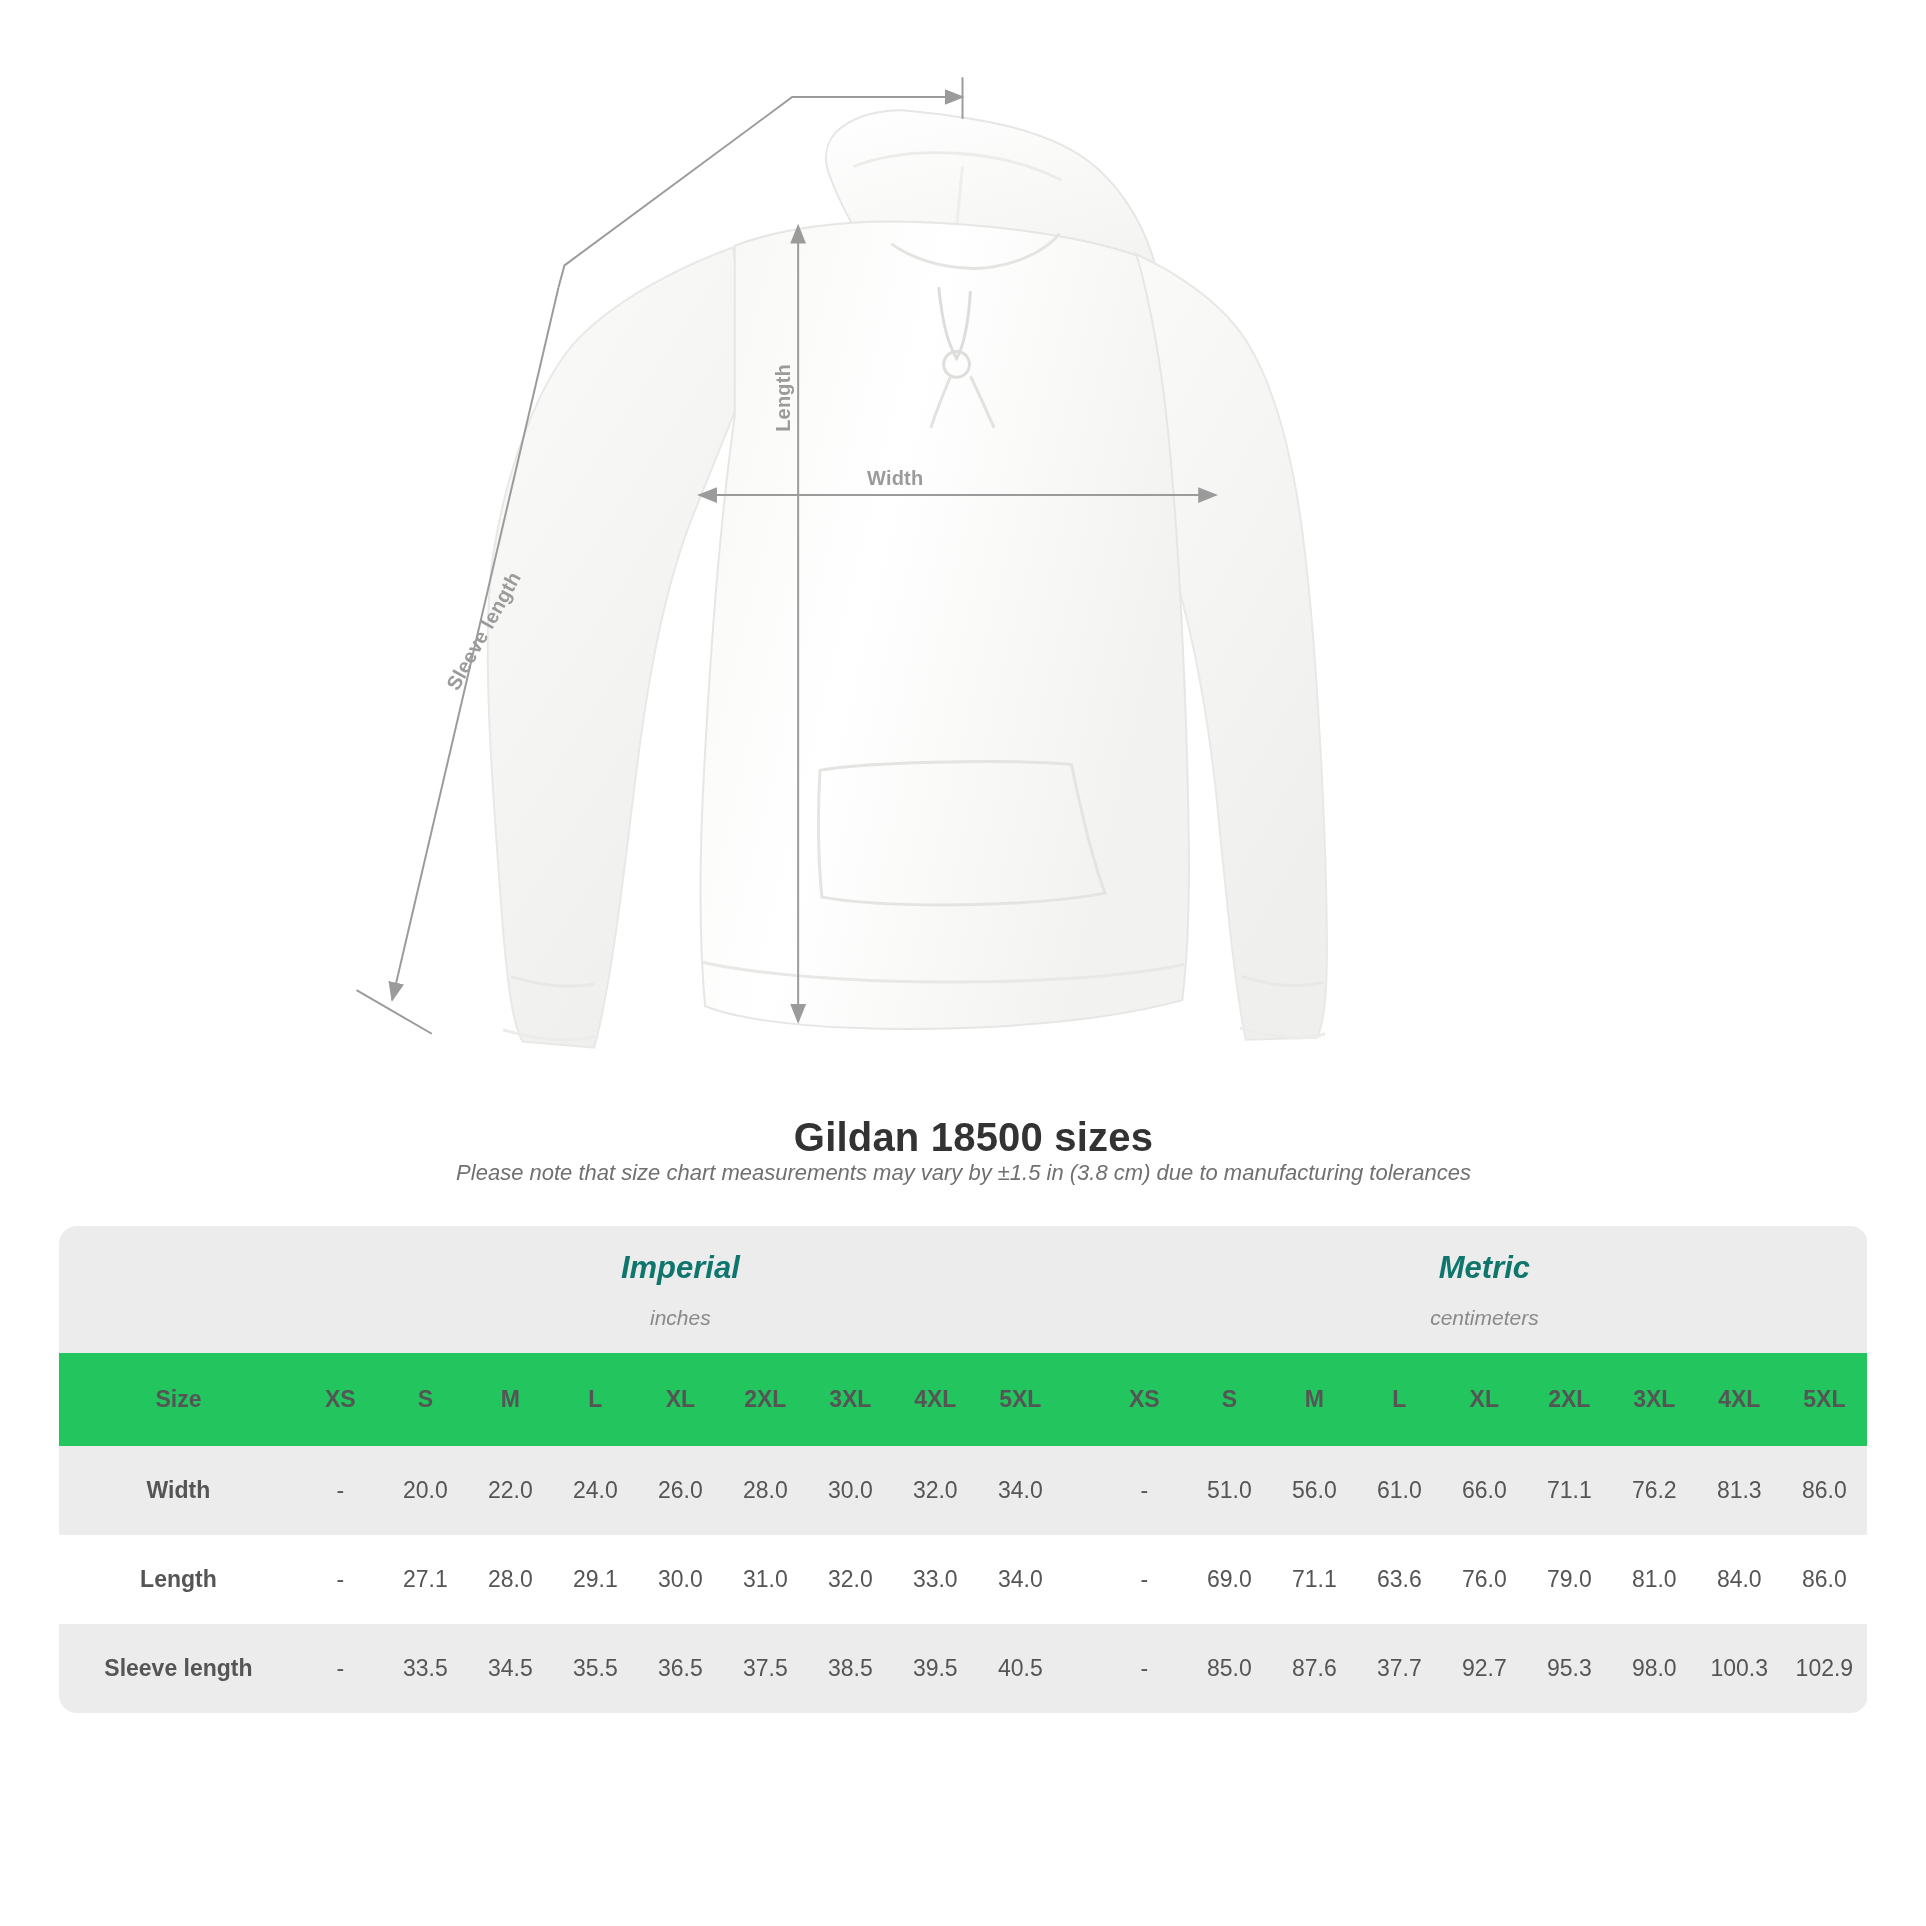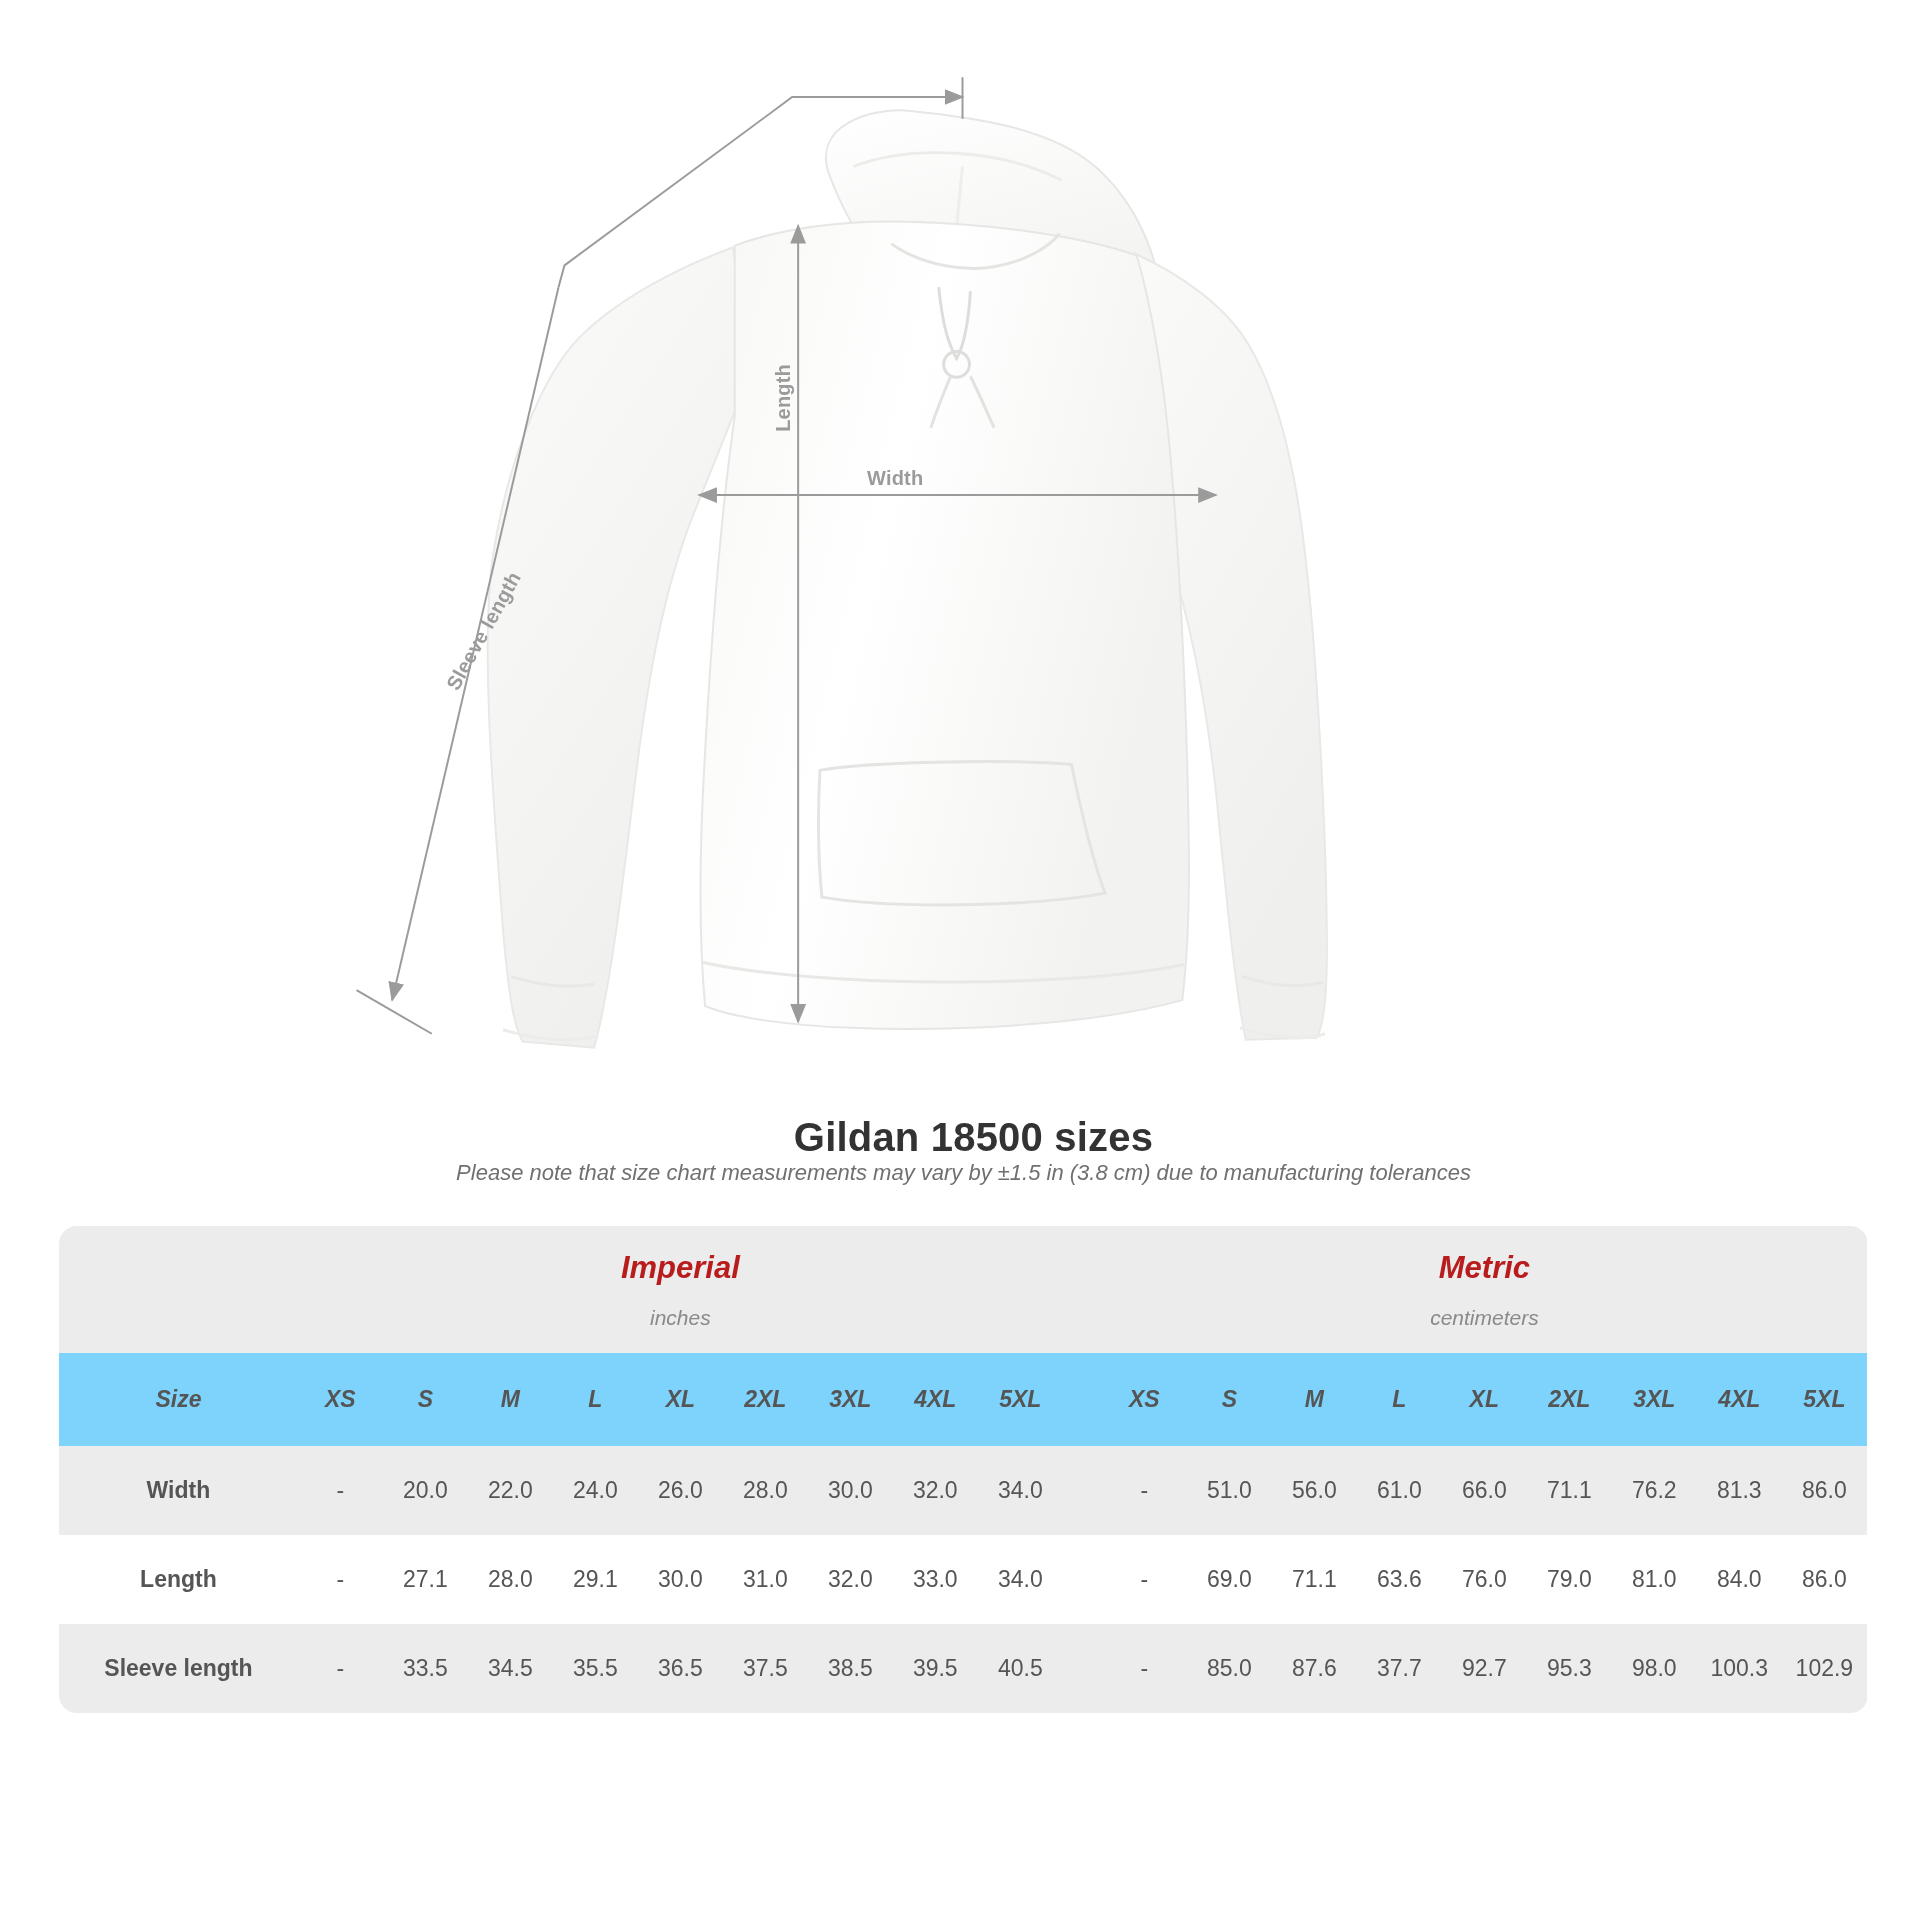--- a/index.html
+++ b/index.html
@@ -87,35 +87,34 @@
   }
   .unit-head td {
     background: #ececec;
     height: 127px;
     padding: 0;
   }
   .unit-name {
     font-size: 31px;
     font-weight: bold;
     font-style: italic;
-    color: #b91c1c;
+    color: #0f766e;
   }
   .unit-sub {
     font-size: 21px;
     font-style: italic;
     color: #8a8a8a;
     margin-top: 20px;
   }
   .row-size td {
-    background: #7dd3fc;
+    background: #22c55e;
     height: 91px;
     font-weight: bold;
     color: #555555;
     font-size: 24px;
-    font-style: italic;
   }
   .row-band td {
     height: 87px;
   }
   .row-shade td {
     background: #ececec;
   }
   .row-plain td {
     background: #ffffff;
   }

